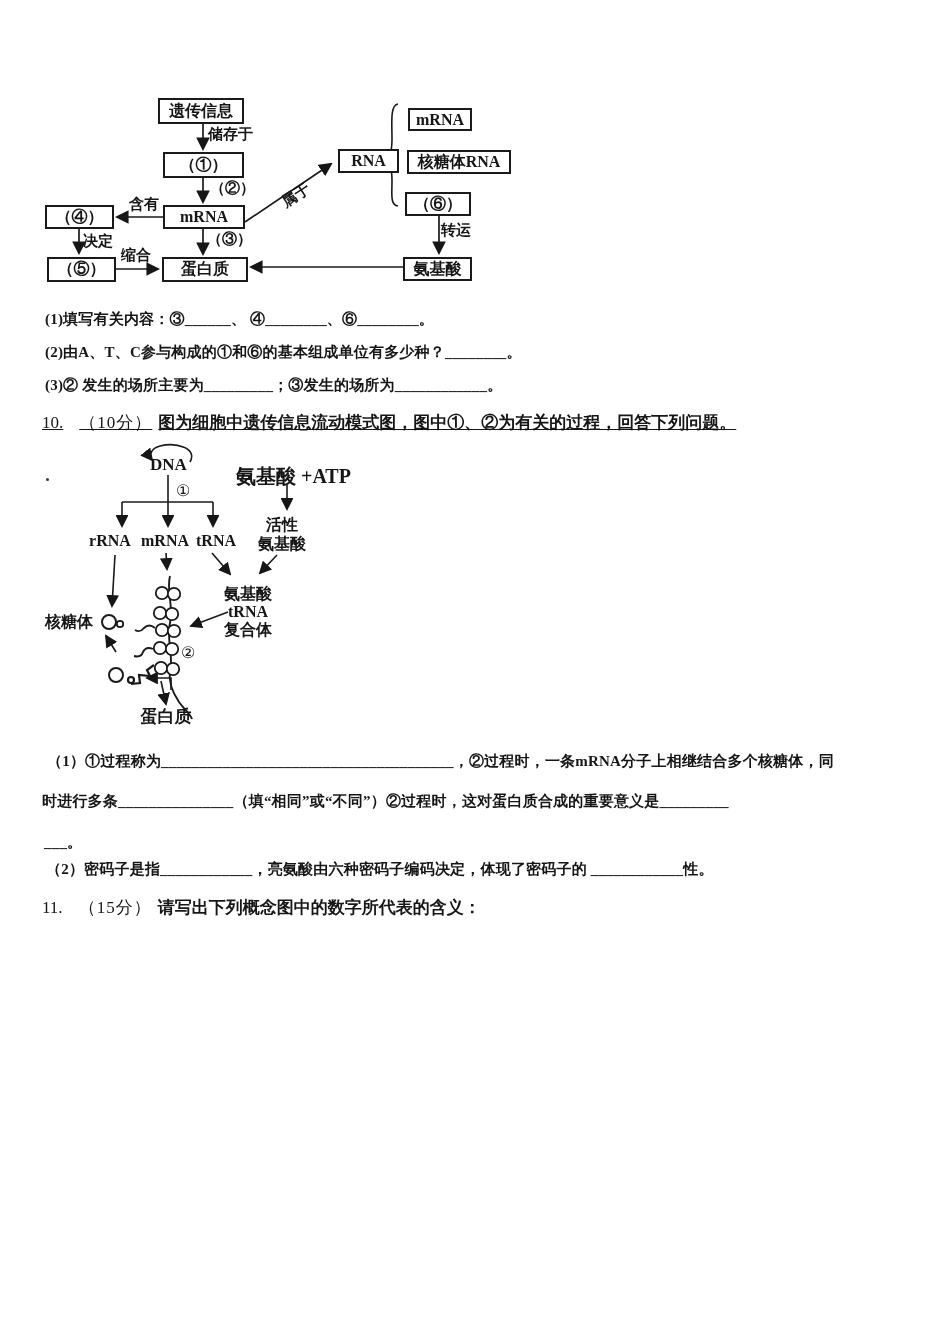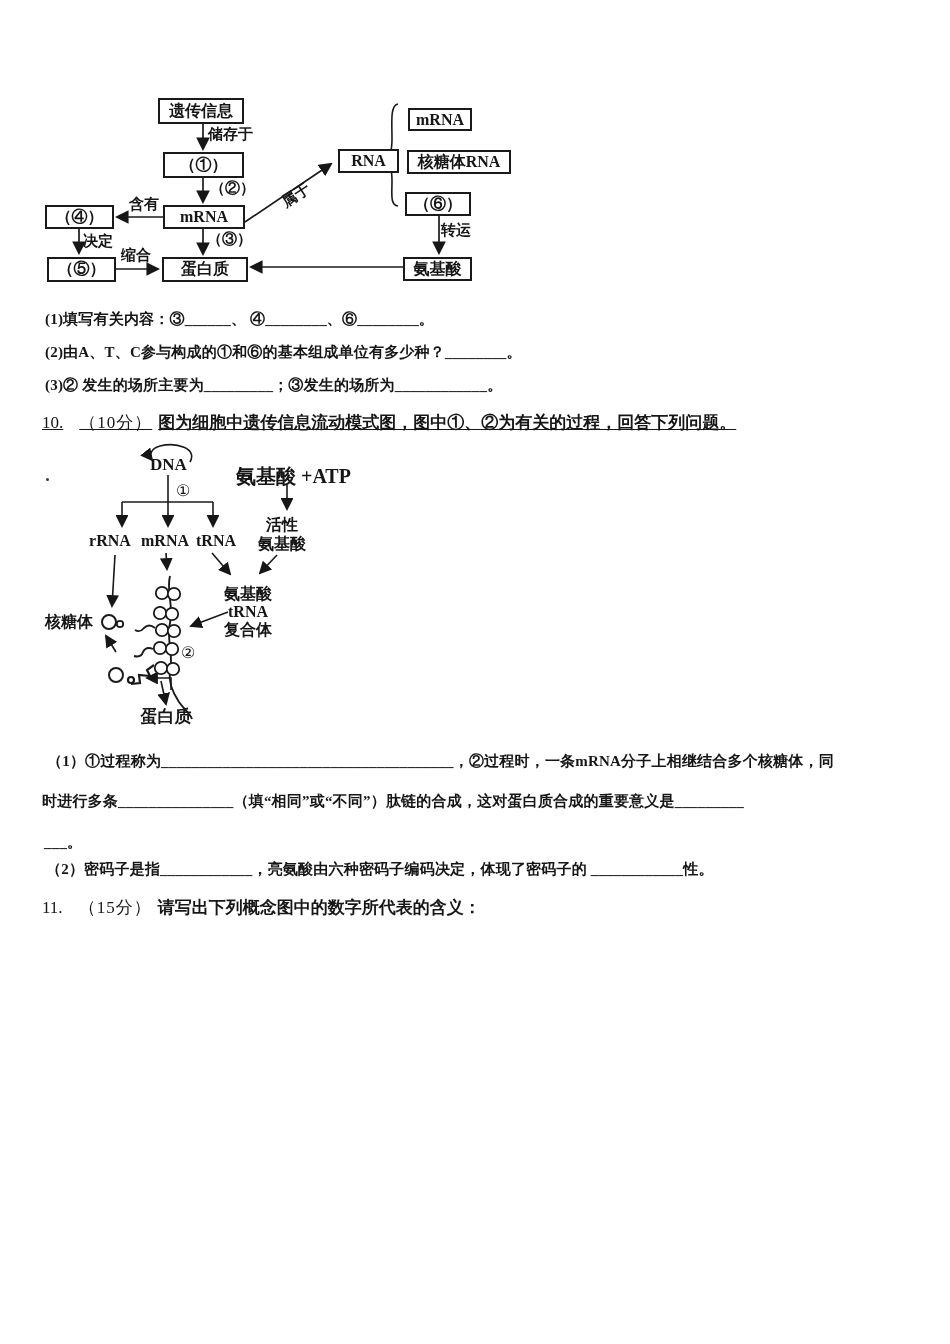--- a/index.html
+++ b/index.html
@@ -193,21 +193,21 @@
       <div>tRNA</div>
       <div>复合体</div>
     </div>
 
     <div class="lbl" style="left:5px;top:169px;font-size:16px;">核糖体</div>
     <div class="lbl" style="left:141px;top:200px;font-size:16px;font-weight:normal;">②</div>
     <div class="lbl ctext" style="left:95px;top:263px;width:62px;font-size:17px;">蛋白质</div>
   </div>
 
   <div class="tline" style="left:47px;top:752px;">（1）①过程称为______________________________________，②过程时，一条mRNA分子上相继结合多个核糖体，同</div>
-  <div class="tline" style="left:42px;top:792px;">时进行多条_______________（填“相同”或“不同”）肽链的合成，这对蛋白质合成的重要意义是_________</div>
+  <div class="tline" style="left:42px;top:792px;">时进行多条_______________（填“相同”或“不同”）②过程时，这对蛋白质合成的重要意义是_________</div>
   <div class="tline" style="left:44px;top:833px;">___。</div>
   <div class="tline" style="left:46px;top:860px;">（2）密码子是指____________，亮氨酸由六种密码子编码决定，体现了密码子的 ____________性。</div>
 
   <div class="qhead" style="left:42px;top:896px;">
     <span class="qnum">11.</span><span class="qscore">（15分）</span><span class="qstem">请写出下列概念图中的数字所代表的含义：</span>
   </div>
 
 </div>
 
 </body></html>

